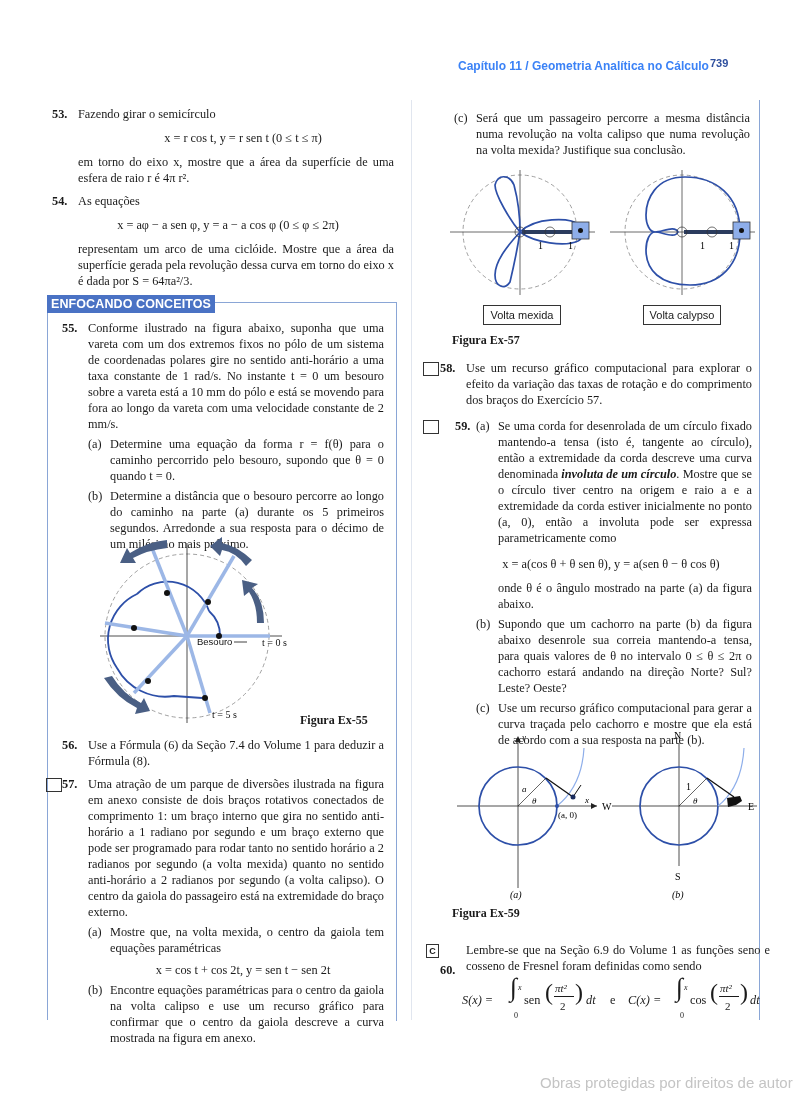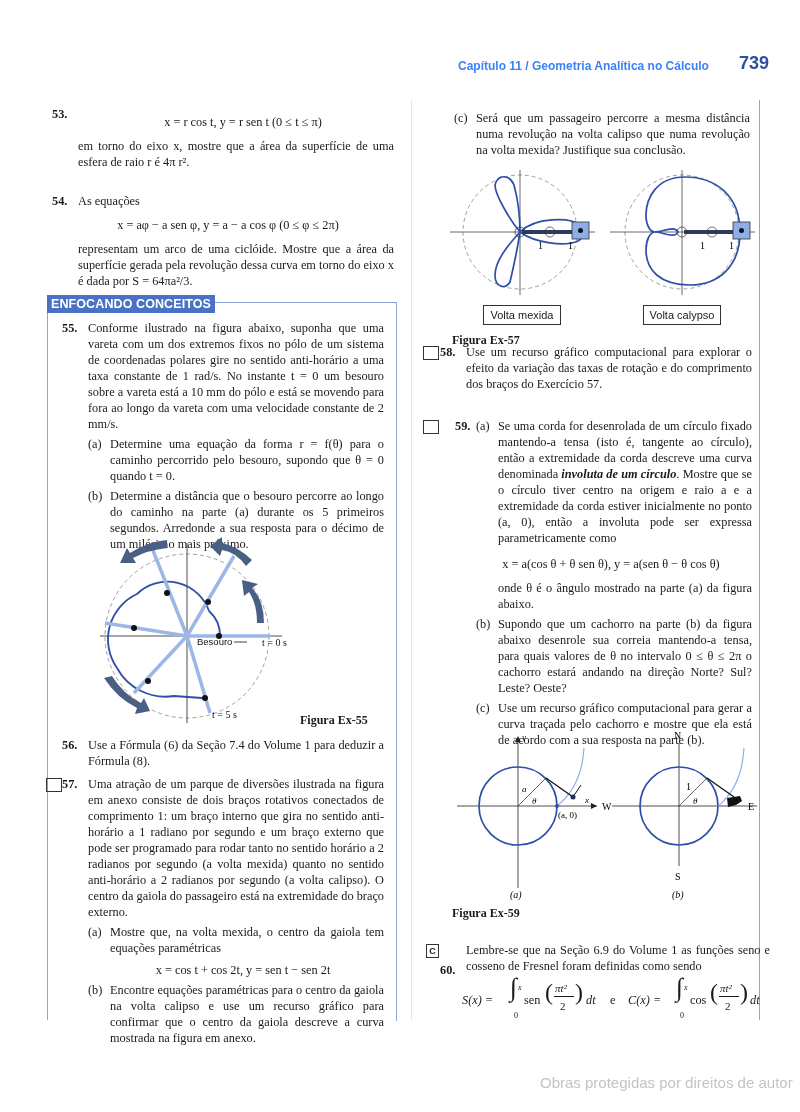--- a/index.html
+++ b/index.html
@@ -1,20 +1,20 @@
 <!DOCTYPE html>
 <html><head>
 <meta charset="utf-8">
 <style>
   html, body { margin:0; padding:0; background:#ffffff; }
   body { width:800px; height:1112px; position:relative; overflow:hidden;
          font-family:"Liberation Serif", serif; color:#1a1a1a; font-size:12.3px; line-height:16px; }
   .abs { position:absolute; }
   .hdr { top:58px; left:458px; font-family:"Liberation Sans", sans-serif; font-weight:bold; font-size:12px; color:#3b82f6; }
-  .pgnum { top:55px; left:739px; font-family:"Liberation Sans", sans-serif; font-weight:bold; font-size:18px; color:#2e4f9e; }
+  .pgnum { top:55px; left:710px; font-family:"Liberation Sans", sans-serif; font-weight:bold; font-size:11px; color:#2e4f9e; }
   .ex { position:absolute; }
   .num { font-weight:bold; position:absolute; left:0; top:0; }
   .body { margin-left:26px; text-align:justify; }
   .eq { text-align:center; margin:6px 0; }
   .sub { position:relative; margin-left:36px; text-align:justify; margin-top:4px; }
   .sub .lbl { position:absolute; left:-22px; top:0; }
   .banner { top:295px; left:47px; background:#4a72c4; color:#fff; font-family:"Liberation Sans", sans-serif;
             font-weight:bold; font-size:12.5px; padding:1px 4px; letter-spacing:0.1px; }
   .boxline { border-color:#8aa6d6; border-style:solid; }
   .fig-cap { font-weight:bold; font-size:12px; }
@@ -25,20 +25,21 @@
   .vbox { font-family:"Liberation Sans", sans-serif; font-size:11px; border:1px solid #333; text-align:center; line-height:18px; }
 </style>
 </head>
 <body>
 
 <div class="abs hdr">Capítulo 11  /  Geometria Analítica no Cálculo</div>
 <div class="abs pgnum">739</div>
 
 <div class="ex" style="top:106px; left:52px; width:342px;">
   <span class="num">53.</span>
+  <div class="body">Fazendo girar o semicírculo</div>
   <div class="eq" style="margin:8px 0 8px 40px;">x = r cos t,    y = r sen t        (0 ≤ t ≤ π)</div>
   <div class="body">em torno do eixo x, mostre que a área da superfície de uma esfera de raio r é 4π r².</div>
 </div>
 
 <div class="ex" style="top:193px; left:52px; width:342px;">
   <span class="num">54.</span>
   <div class="body">As equações</div>
   <div class="eq" style="margin:8px 0 8px 10px;">x = aφ − a sen φ,    y = a − a cos φ       (0 ≤ φ ≤ 2π)</div>
   <div class="body">representam um arco de uma ciclóide. Mostre que a área da superfície gerada pela revolução dessa curva em torno do eixo x é dada por S = 64πa²/3.</div>
 </div>
@@ -148,21 +149,21 @@
     <circle cx="232" cy="67" r="5" fill="none" stroke="#333" stroke-width="0.7"></circle>
     <circle cx="262" cy="67" r="5" fill="none" stroke="#333" stroke-width="0.7"></circle>
     <text x="250" y="84" font-size="10" font-family="Liberation Serif, serif">1</text>
     <text x="279" y="84" font-size="10" font-family="Liberation Serif, serif">1</text>
   </g>
 </svg>
 <div class="abs vbox" style="top:305px; left:483px; width:76px;">Volta mexida</div>
 <div class="abs vbox" style="top:305px; left:643px; width:76px;">Volta calypso</div>
 <div class="abs fig-cap" style="top:332px; left:452px;">Figura Ex-57</div>
 
-<div class="ex" style="top:344px; left:450px; width:302px;">
+<div class="ex" style="top:360px; left:450px; width:302px;">
   <span class="gicon" style="left:-27px;"></span>
   <span class="num" style="left:-10px;">58.</span>
   <div class="body" style="margin-left:16px;">Use um recurso gráfico computacional para explorar o efeito da variação das taxas de rotação e do comprimento dos braços do Exercício 57.</div>
 </div>
 
 <div class="ex" style="top:418px; left:450px; width:302px;">
   <span class="gicon" style="left:-27px;"></span>
   <span class="num" style="left:-10px;padding-left:15px;">59.</span>
   <div class="sub" style="margin-left:48px; margin-top:0;">
     <span class="lbl">(a)</span>

